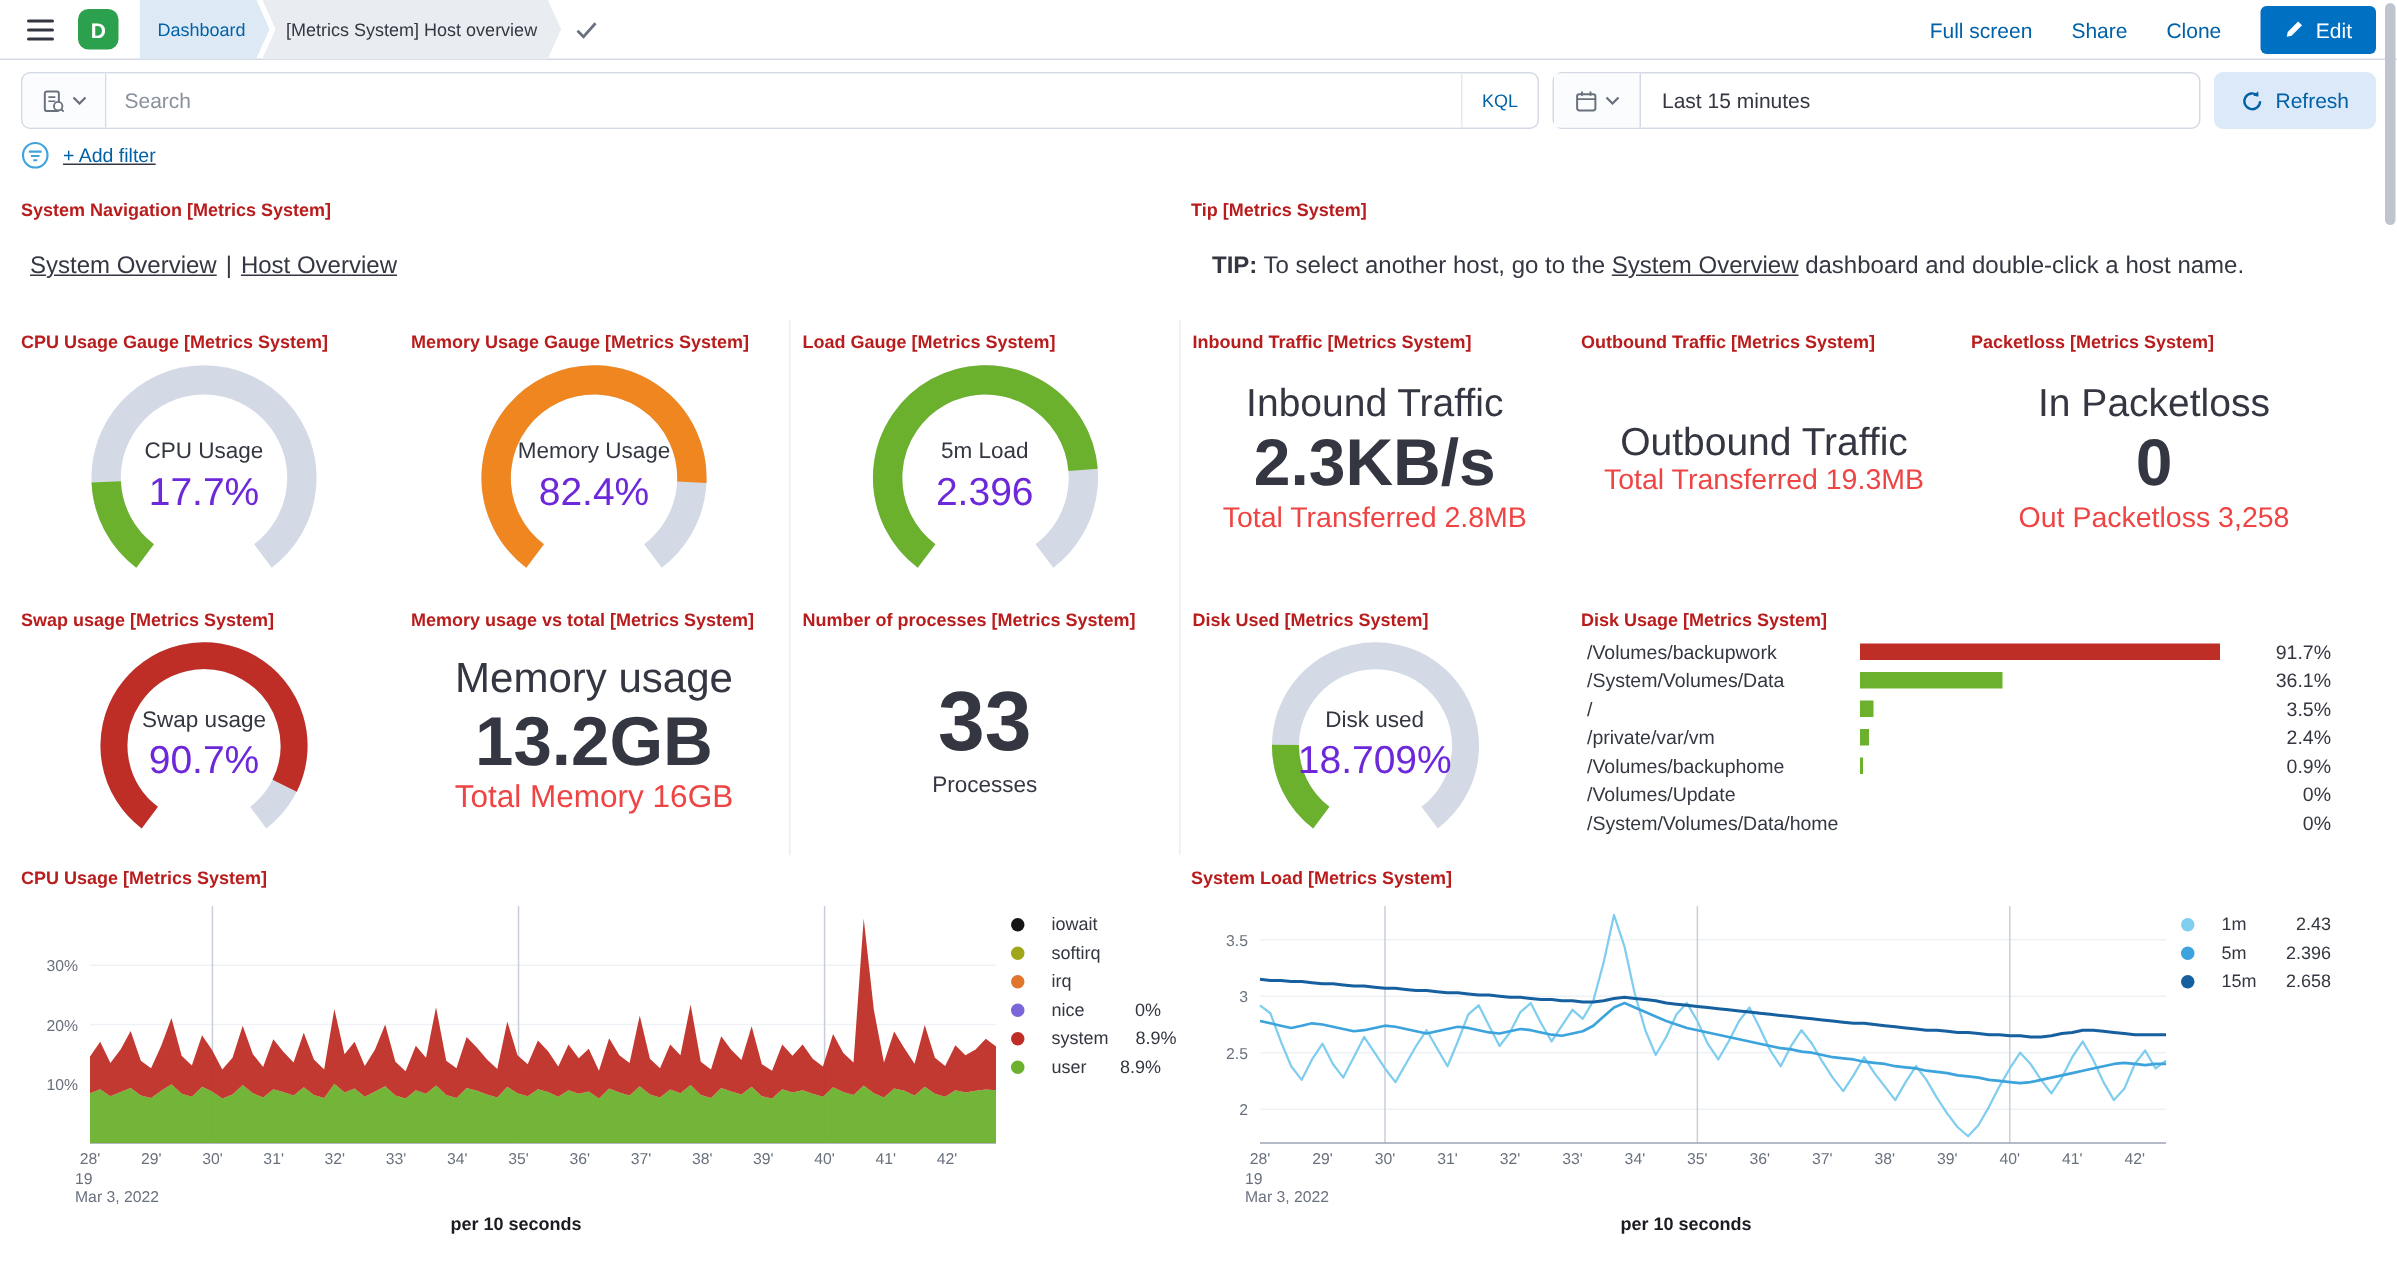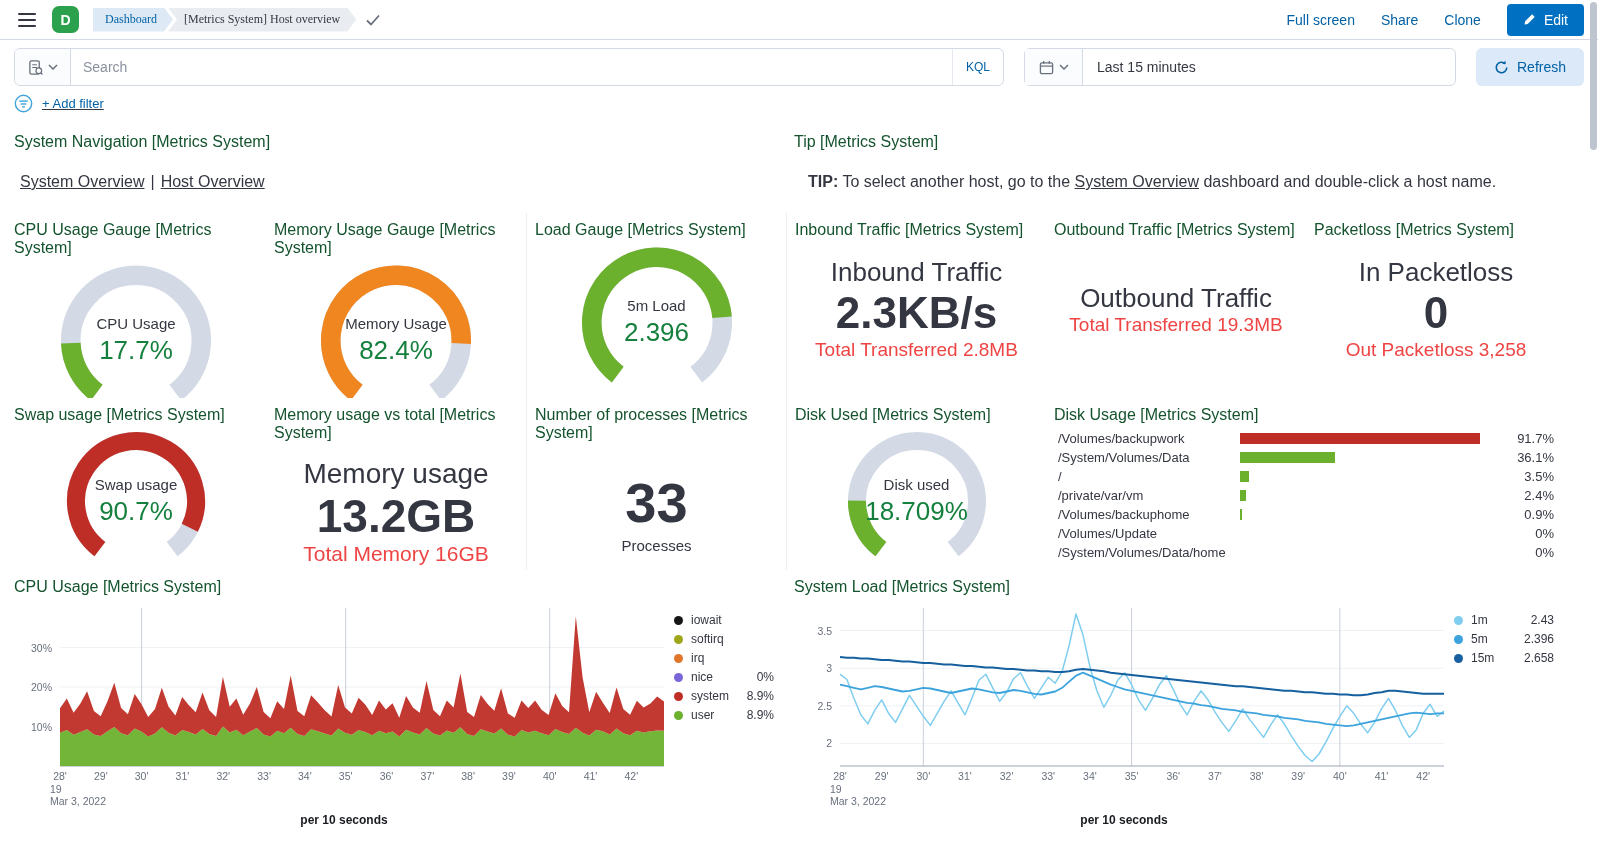--- a/index.html
+++ b/index.html
@@ -12,34 +12,34 @@
   a { text-decoration:none; cursor:pointer; }
 
   
   .topbar{height:40px;display:flex;align-items:center;justify-content:space-between;
     border-bottom:1px solid #D3DAE6;padding:0 14px;}
   .topbar-left{display:flex;align-items:center;}
   .menu-btn{background:none;border:none;padding:4px;cursor:pointer;display:flex;}
   .space-avatar{width:27px;height:27px;border-radius:7px;background:#2BA14E;color:#fff;
     display:flex;align-items:center;justify-content:center;font-size:14px;font-weight:700;margin-left:12px;cursor:pointer;}
   .breadcrumbs{display:flex;align-items:center;margin-left:14px;}
-  .crumb{height:24px;display:inline-flex;align-items:center;font-size:12px;white-space:nowrap;font-family:Liberation Serif, serif;}
+  .crumb{height:40px;display:inline-flex;align-items:center;font-size:12px;white-space:nowrap;}
   .crumb-root{background:#DDEAF6;color:#0061A6;padding:0 16px 0 12px;
     clip-path:polygon(0 0,calc(100% - 9px) 0,100% 50%,calc(100% - 9px) 100%,0 100%);cursor:pointer;}
   .crumb-current{background:#E9EDF2;color:#343741;padding:0 16px;margin-left:-5px;
     clip-path:polygon(0 0,calc(100% - 9px) 0,100% 50%,calc(100% - 9px) 100%,0 100%,9px 50%);}
   .check-icon{margin-left:10px;display:flex;}
   .topbar-right{display:flex;align-items:center;}
   .top-link{color:#0061A6;font-size:14px;margin-left:26px;}
   .edit-btn{margin-left:26px;height:32px;padding:0 16px;border:none;border-radius:4px;
     background:#0071C2;color:#fff;font-size:14px;font-weight:500;display:flex;align-items:center;gap:8px;
     cursor:pointer;font-family:inherit;}
 
   
-  .querybar{display:flex;align-items:center;gap:20px;padding:8px 14px 6px;}
+  .querybar{display:flex;align-items:center;gap:9px;padding:8px 14px 6px;}
   .search-control{flex:1;display:flex;height:38px;border:1px solid #D3DAE6;border-radius:6px;
     background:#fff;align-items:stretch;overflow:hidden;}
   .saved-query{width:56px;display:flex;align-items:center;justify-content:center;gap:5px;
     border-right:1px solid #D3DAE6;color:#69707D;cursor:pointer;background:#FBFCFD;}
   .search-input{flex:1;border:none;outline:none;padding:0 12px;font-size:14px;font-family:inherit;color:#343741;}
   .search-input::placeholder{color:#8A919E;}
   .kql-badge{display:flex;align-items:center;padding:0 13px;font-size:12px;color:#0061A6;
     border-left:1px solid #E5E9F0;cursor:pointer;}
   .date-control{display:flex;height:38px;border:1px solid #D3DAE6;border-radius:6px;background:#fff;
     align-items:stretch;width:432px;}
@@ -55,36 +55,36 @@
   .add-filter{color:#0061A6;font-size:13px;}
 
   
   .dashboard{padding:4px 0 0 6px;width:1566px;}
   .row{display:grid;}
   .rowA{grid-template-columns:1fr 1fr;height:88px;}
   .rowB{grid-template-columns:repeat(6,1fr);height:185px;}
   .rowC{grid-template-columns:1fr 1fr 1fr 1fr 2fr;height:172px;}
   .rowD{grid-template-columns:1fr 1fr;height:268px;}
   .panel{position:relative;padding:8px 8px 0;overflow:hidden;}
-  .panel-title{font-size:16px;font-weight:400;color:#14532d;margin:0 0 2px;cursor:pointer;}
+  .panel-title{font-size:12px;font-weight:700;color:#b91c1c;margin:0 0 2px;cursor:pointer;}
   .vdiv{border-left:1px solid #EBEEF3;}
 
   
   .nav-links{margin-top:22px;font-size:16px;padding-left:6px;}
   .nav-links a{color:#343741;text-decoration:underline;}
   .nav-sep{margin:0 6px;}
   .tip-body{margin-top:22px;font-size:16px;padding-left:14px;color:#343741;}
   .tip-body a{color:#343741;text-decoration:underline;}
 
   
   .gauge-wrap{position:relative;height:150px;display:flex;align-items:center;justify-content:center;margin-top:4px;}
   .gauge-wrap.small{height:138px;}
   .gauge-text{position:absolute;left:0;right:0;top:50%;transform:translateY(-42%);text-align:center;}
   .gauge-label{font-size:15px;color:#343741;margin-bottom:3px;}
-  .gauge-value{font-size:26px;color:#15803d;}
+  .gauge-value{font-size:26px;color:#6d28d9;}
 
   
   .metric{height:136px;display:flex;flex-direction:column;align-items:center;justify-content:center;text-align:center;}
   .metric-heading{font-size:26px;color:#343741;}
   .metric-value{font-size:44px;font-weight:700;color:#343741;line-height:1.15;}
   .metric-sub{font-size:19px;color:#ef4444;}
   .metric.big .metric-heading{font-size:28px;}
   .metric.big .metric-value{font-size:46px;}
   .metric.big .metric-sub{font-size:21px;}
   .metric .proc-value{font-size:56px;font-weight:700;}
@@ -96,21 +96,21 @@
   .disk-label{width:182px;color:#343741;white-space:nowrap;overflow:hidden;}
   .disk-track{flex:1;height:11px;position:relative;display:flex;}
   .disk-bar{height:11px;display:inline-block;}
   .disk-pct{width:52px;text-align:right;color:#343741;}
 
   
   .chart-body{display:flex;margin-top:2px;}
   svg.timechart{width:660px;height:215px;flex:none;}
   svg.timechart text{font-family:"Liberation Sans",sans-serif;font-size:10.5px;fill:#69707D;}
   .chart-legend{width:100px;padding-top:16px;display:flex;flex-direction:column;gap:7px;font-size:12px;color:#343741;}
-  .legend-item{display:flex;align-items:center;gap:8px;height:12px;cursor:pointer;}
+  .legend-item{display:flex;align-items:center;gap:18px;height:12px;cursor:pointer;}
   .legend-dot{width:9px;height:9px;border-radius:50%;flex:none;}
   .legend-value{margin-left:auto;}
   .chart-caption{font-size:12px;font-weight:700;text-align:center;width:660px;color:#1A1C21;}
 
   
   .scrollbar{position:absolute;right:1px;top:0;width:8px;height:848px;}
   .scroll-thumb{position:absolute;top:2px;right:0;width:7px;height:148px;background:#BFC5CF;border-radius:4px;}
 
   .icon{display:inline-flex;}
 </style>

